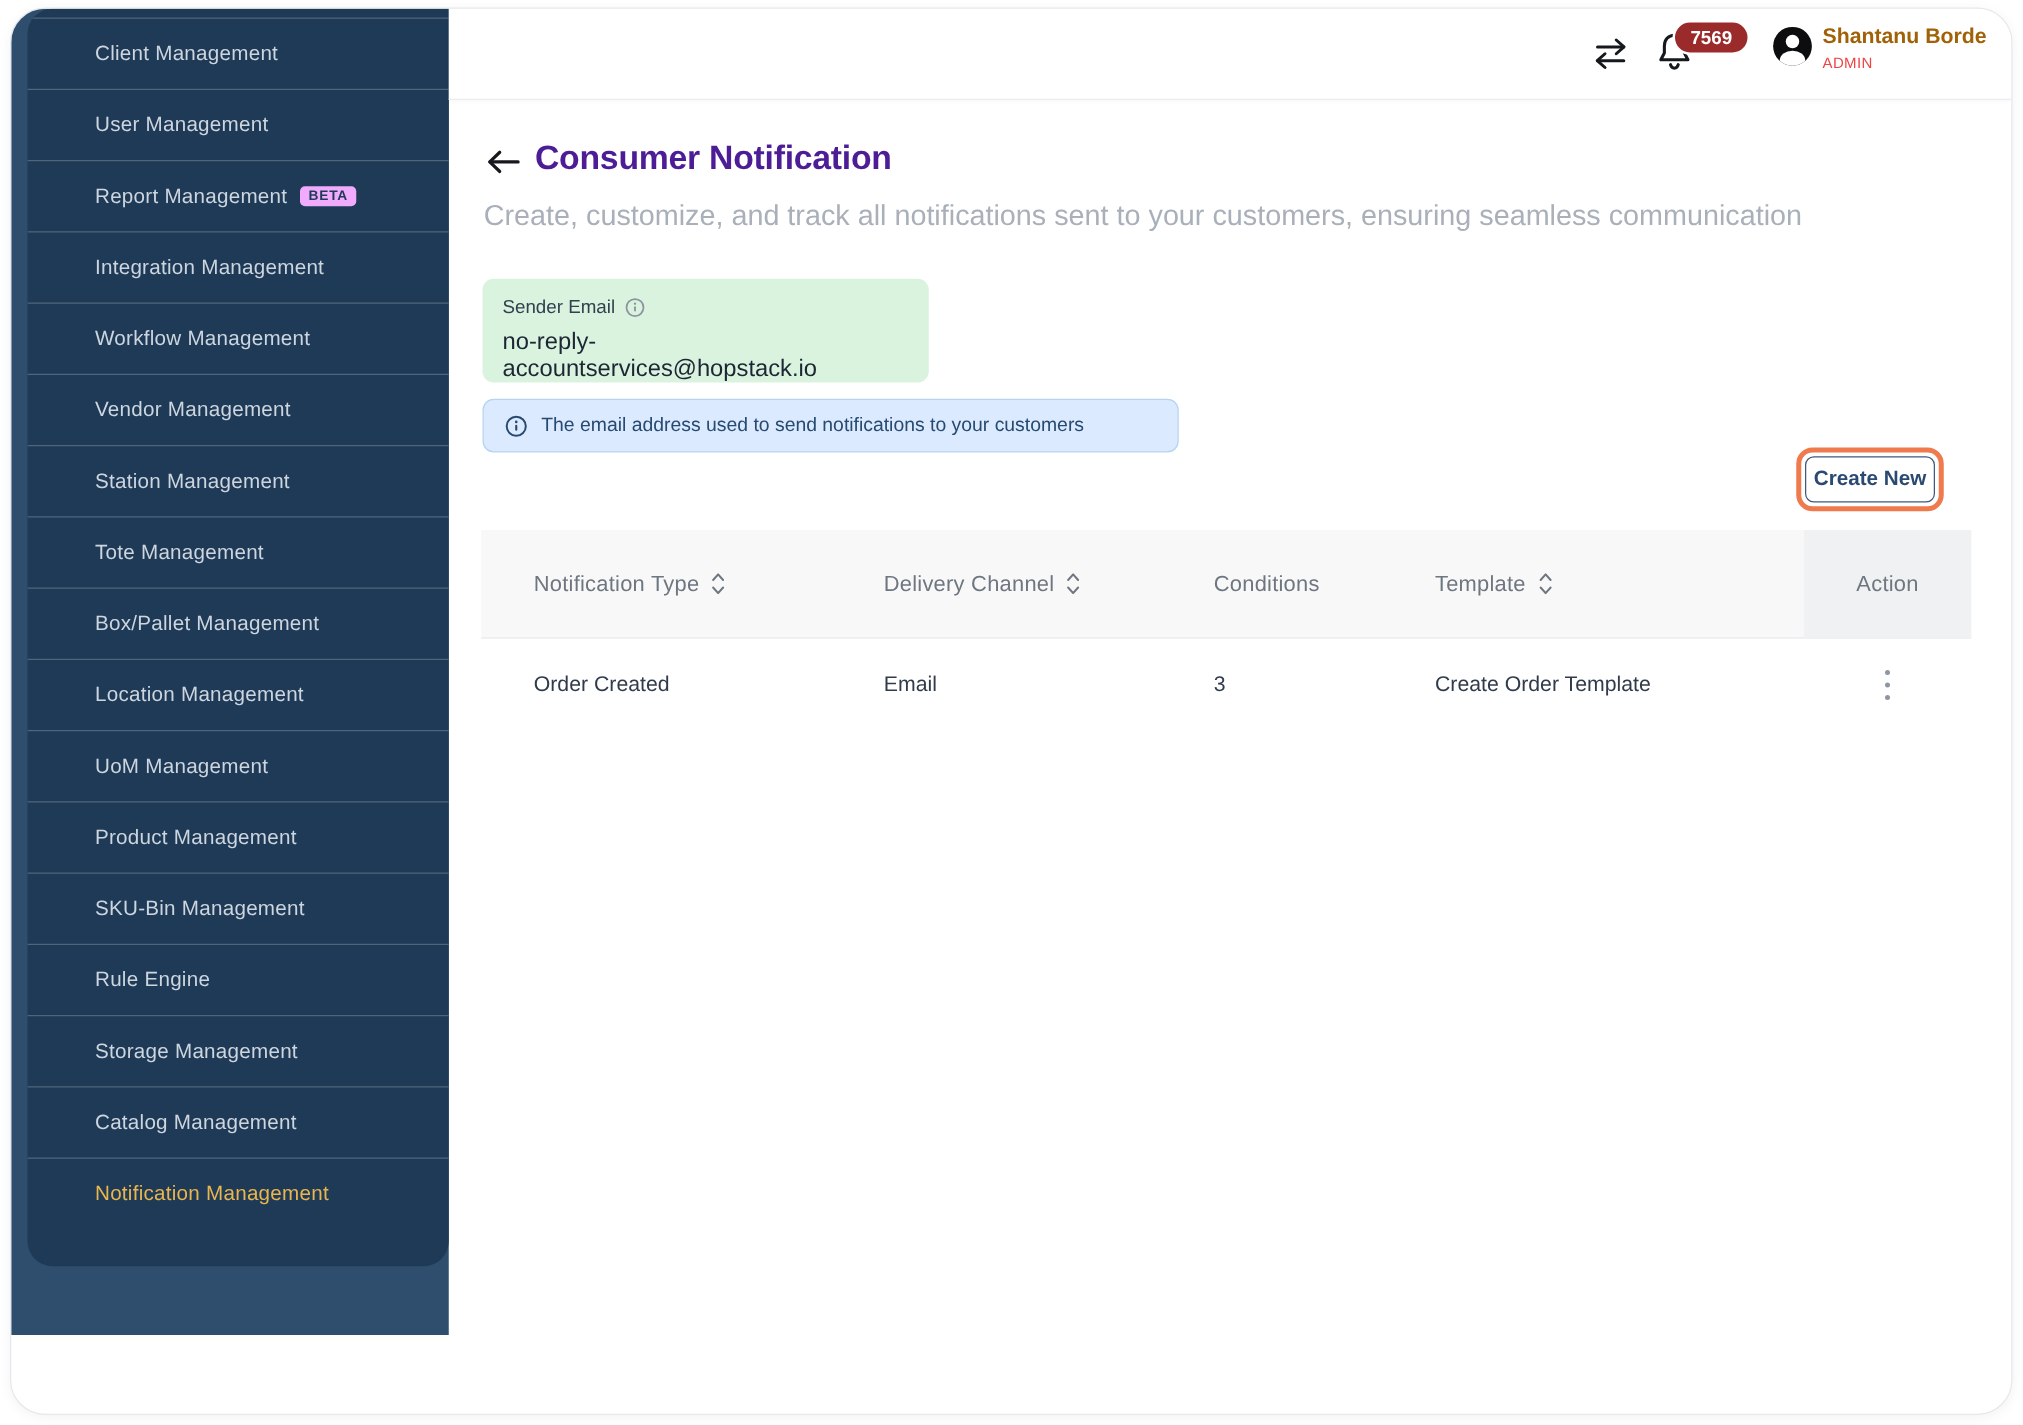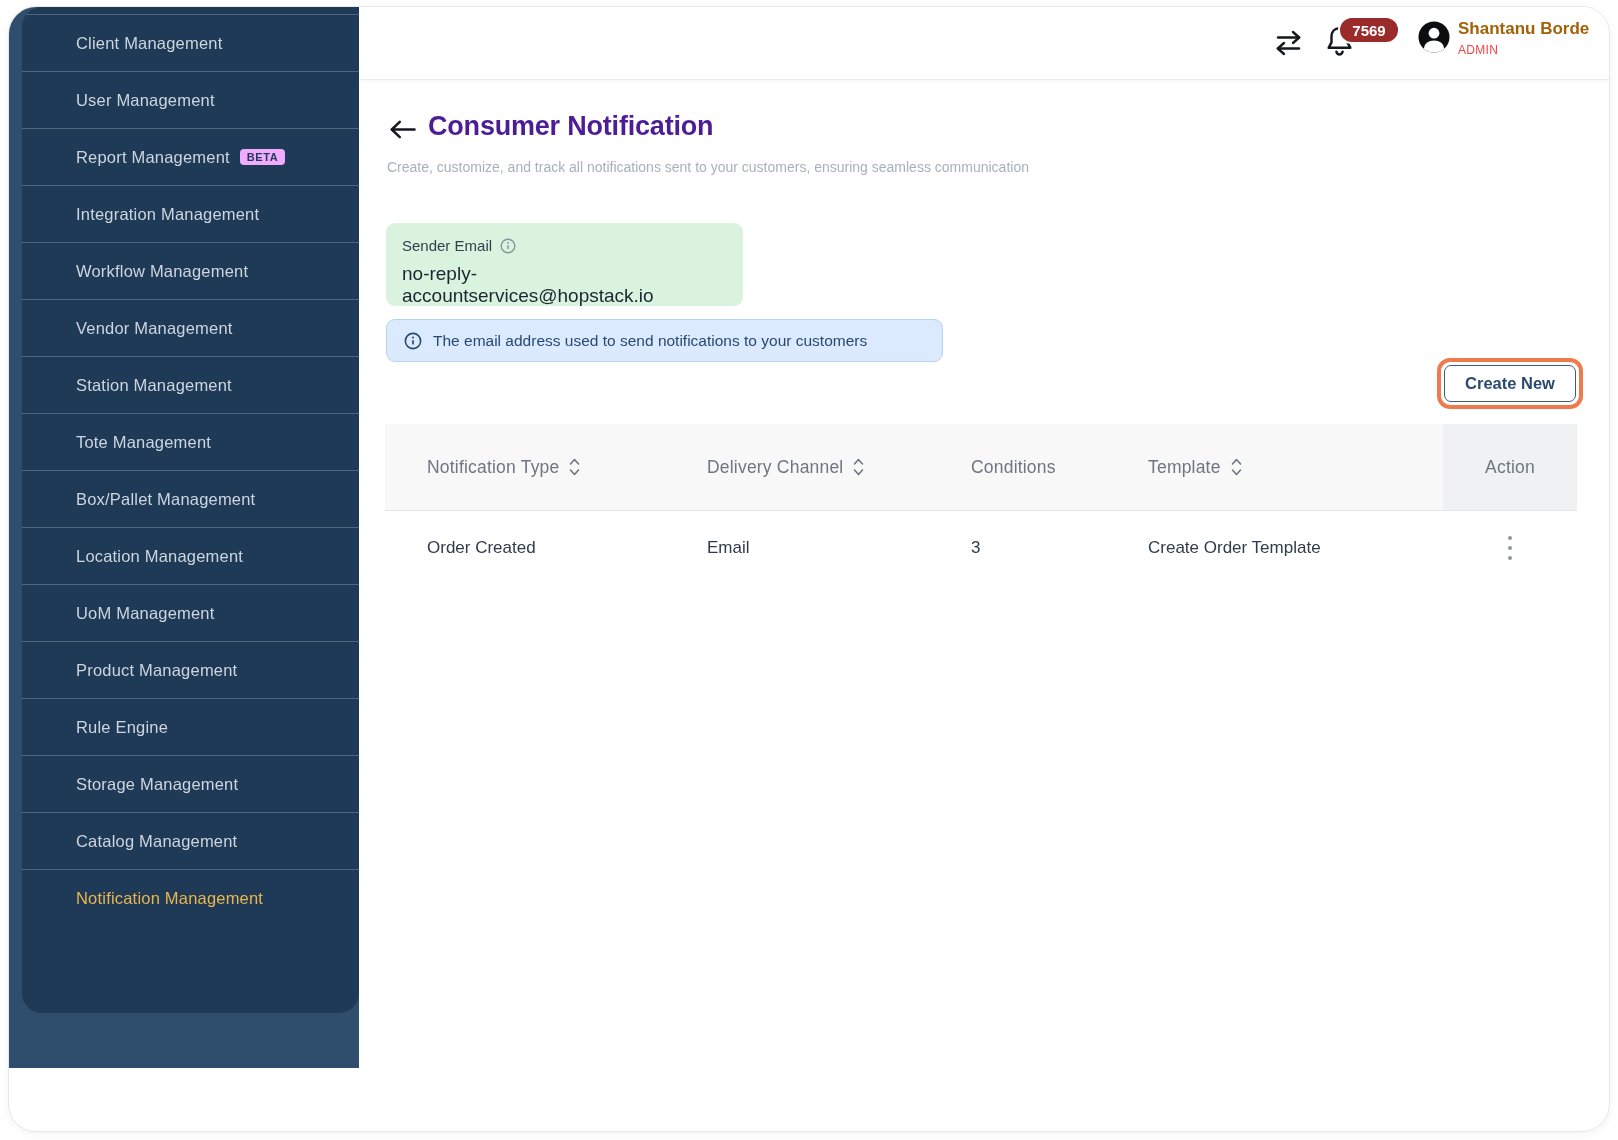--- a/index.html
+++ b/index.html
@@ -56,21 +56,21 @@
   .user-role { font-size:12px; font-weight:500; color:#ef4444; letter-spacing:0.3px; margin-top:4px; }
 
   
   .back-arrow { position:absolute; left:380px; top:112px; cursor:pointer; }
   .page-title {
     position:absolute; left:419px; top:104px;
     font-size:27px; font-weight:bold; color:#4c1d95; letter-spacing:-0.2px;
   }
   .page-subtitle {
     position:absolute; left:378px; top:152px;
-    font-size:14px; color:#a9b0ba;
+    font-size:23px; color:#a9b0ba;
   }
 
   
   .sender-card {
     position:absolute; left:377px; top:216px; width:357px; height:83px;
     background:#d9f3df; border-radius:9px; padding:14px 16px 0 16px;
   }
   .sender-label-row { display:flex; align-items:center; gap:8px; color:#33404f; font-size:15px; }
   .sender-info-icon { color:#8d949e; display:inline-flex; cursor:pointer; }
   .sender-value { margin-top:9px; font-size:19px; color:#1d2633; }
@@ -79,21 +79,21 @@
   .info-banner {
     position:absolute; left:377px; top:312px; width:557px; height:43px;
     background:#dbeafe; border:1px solid #b7d3f2; border-radius:9px;
     display:flex; align-items:center; gap:11px; padding-left:17px;
     color:#274a71;
   }
   .info-banner-text { font-size:15.5px; font-weight:500; color:#274a71; }
 
   
   .create-ring {
-    position:absolute; left:1428px; top:351px; width:146px; height:51px;
+    position:absolute; left:1428px; top:351px; width:118px; height:51px;
     border:4px solid #ef7a4d; border-radius:13px; padding:3px;
   }
   .create-btn {
     width:100%; height:100%; background:#ffffff;
     border:1.5px solid #3f5a7d; border-radius:7px;
     font-family:"Liberation Sans", sans-serif;
     font-size:16.5px; font-weight:bold; color:#2b4a71;
     display:flex; align-items:center; justify-content:center; cursor:pointer;
   }
 
@@ -157,20 +157,23 @@
           <span>Box/Pallet Management</span>
         </div>
       <div class="menu-item">
           <span>Location Management</span>
         </div>
       <div class="menu-item">
           <span>UoM Management</span>
         </div>
       <div class="menu-item">
           <span>Product Management</span>
+        </div>
+      <div class="menu-item">
+          <span>SKU-Bin Management</span>
         </div>
       <div class="menu-item">
           <span>Rule Engine</span>
         </div>
       <div class="menu-item">
           <span>Storage Management</span>
         </div>
       <div class="menu-item">
           <span>Catalog Management</span>
         </div>

